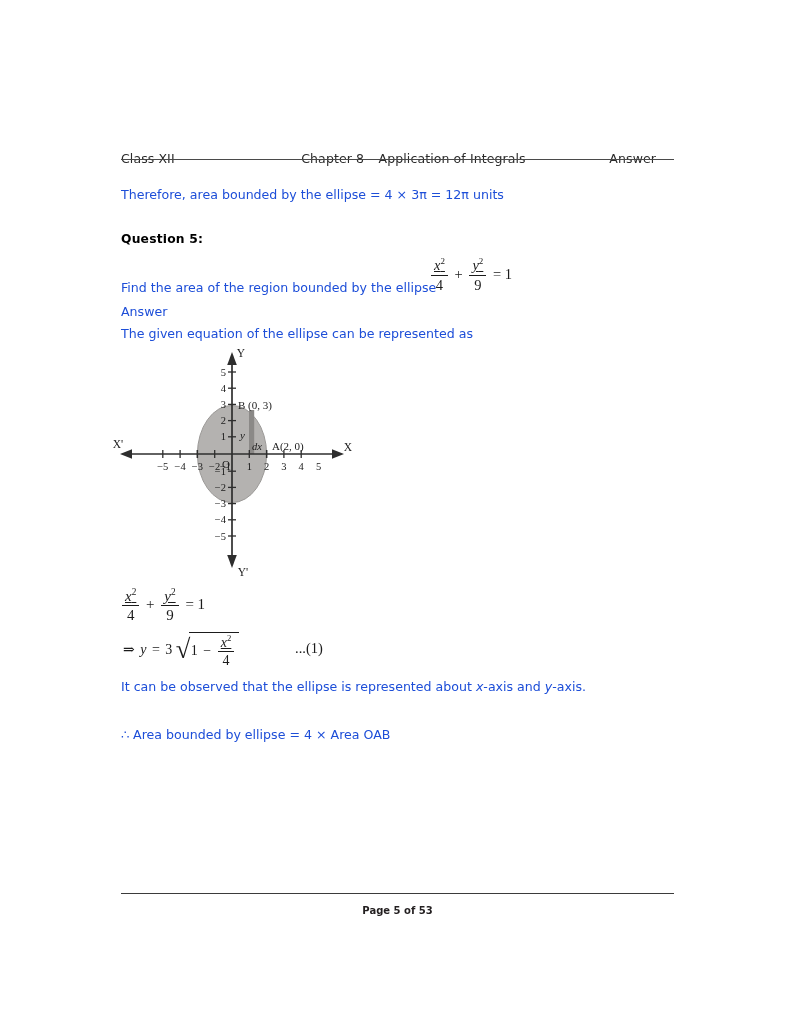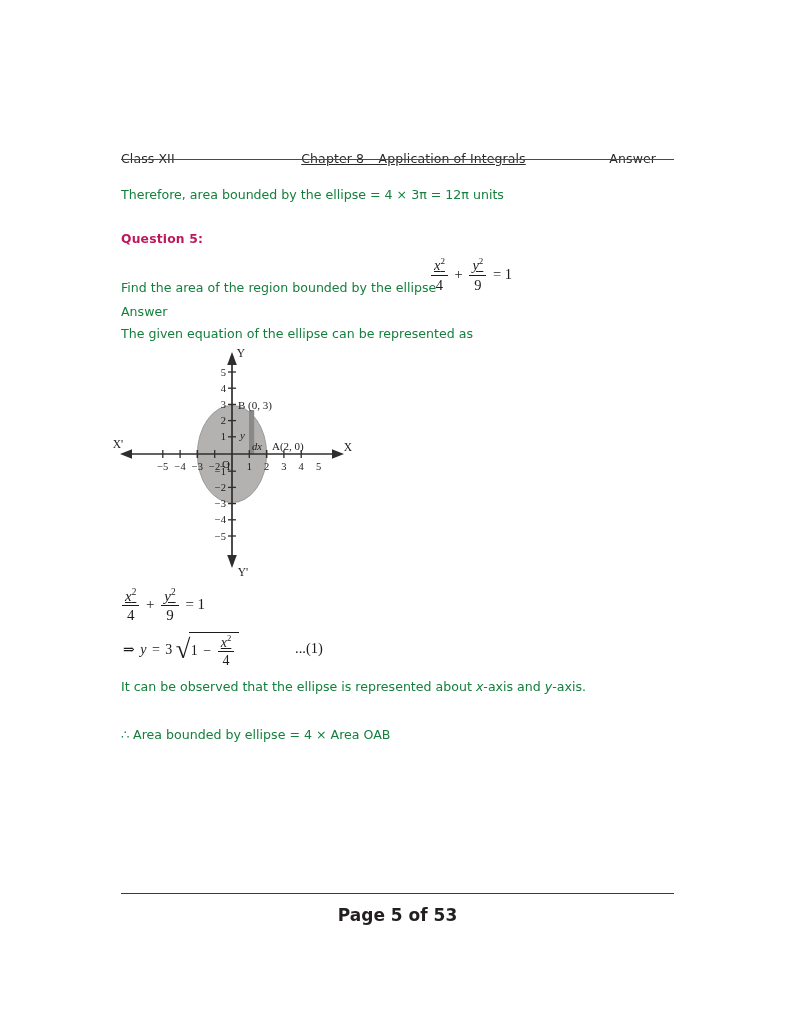--- a/index.html
+++ b/index.html
@@ -33,44 +33,44 @@
     margin-top: 13px;
   }
   .header-row {
     display: flex;
     align-items: baseline;
     font-size: 12.5px;
     letter-spacing: 0.1px;
     color: #2b2b2b;
   }
   .hdr-left   { width: 160px; text-align: left; }
-  .hdr-center { flex: 1; text-align: center; text-decoration: underline; }
+  .hdr-center { flex: 1; text-align: center; }
   .hdr-right  { width: 110px; text-align: right; padding-right: 18px; }
   .header-rule {
     position: absolute;
     left: 121px;
     top: 159px;
     width: 553px;
     height: 0;
     border-top: 1.4px solid #4a4a4a;
   }
 
   
   .para {
     position: absolute;
     font-size: 12.6px;
     line-height: 17px;
-    color: #15803d;
+    color: #1d4ed8;
     white-space: nowrap;
   }
   .qlabel {
     position: absolute;
     font-size: 12.3px;
     font-weight: bold;
-    color: #be185d;
+    color: #000000;
     letter-spacing: 0.2px;
   }
   .ital { font-style: italic; }
 
   
   .math {
     position: absolute;
     font-family: "Liberation Serif", "DejaVu Serif", serif;
     color: #1b1b1b;
   }
@@ -143,21 +143,21 @@
     width: 553px;
     height: 0;
     border-top: 1.4px solid #3b3b3b;
   }
   .footer-text {
     position: absolute;
     left: 121px;
     top: 905px;
     width: 553px;
     text-align: center;
-    font-size: 17px;
+    font-size: 10px;
     font-weight: bold;
     color: #231f20;
   }
 </style>
 </head>
 <body>
 
 <div class="page">
 
   <div class="header">

